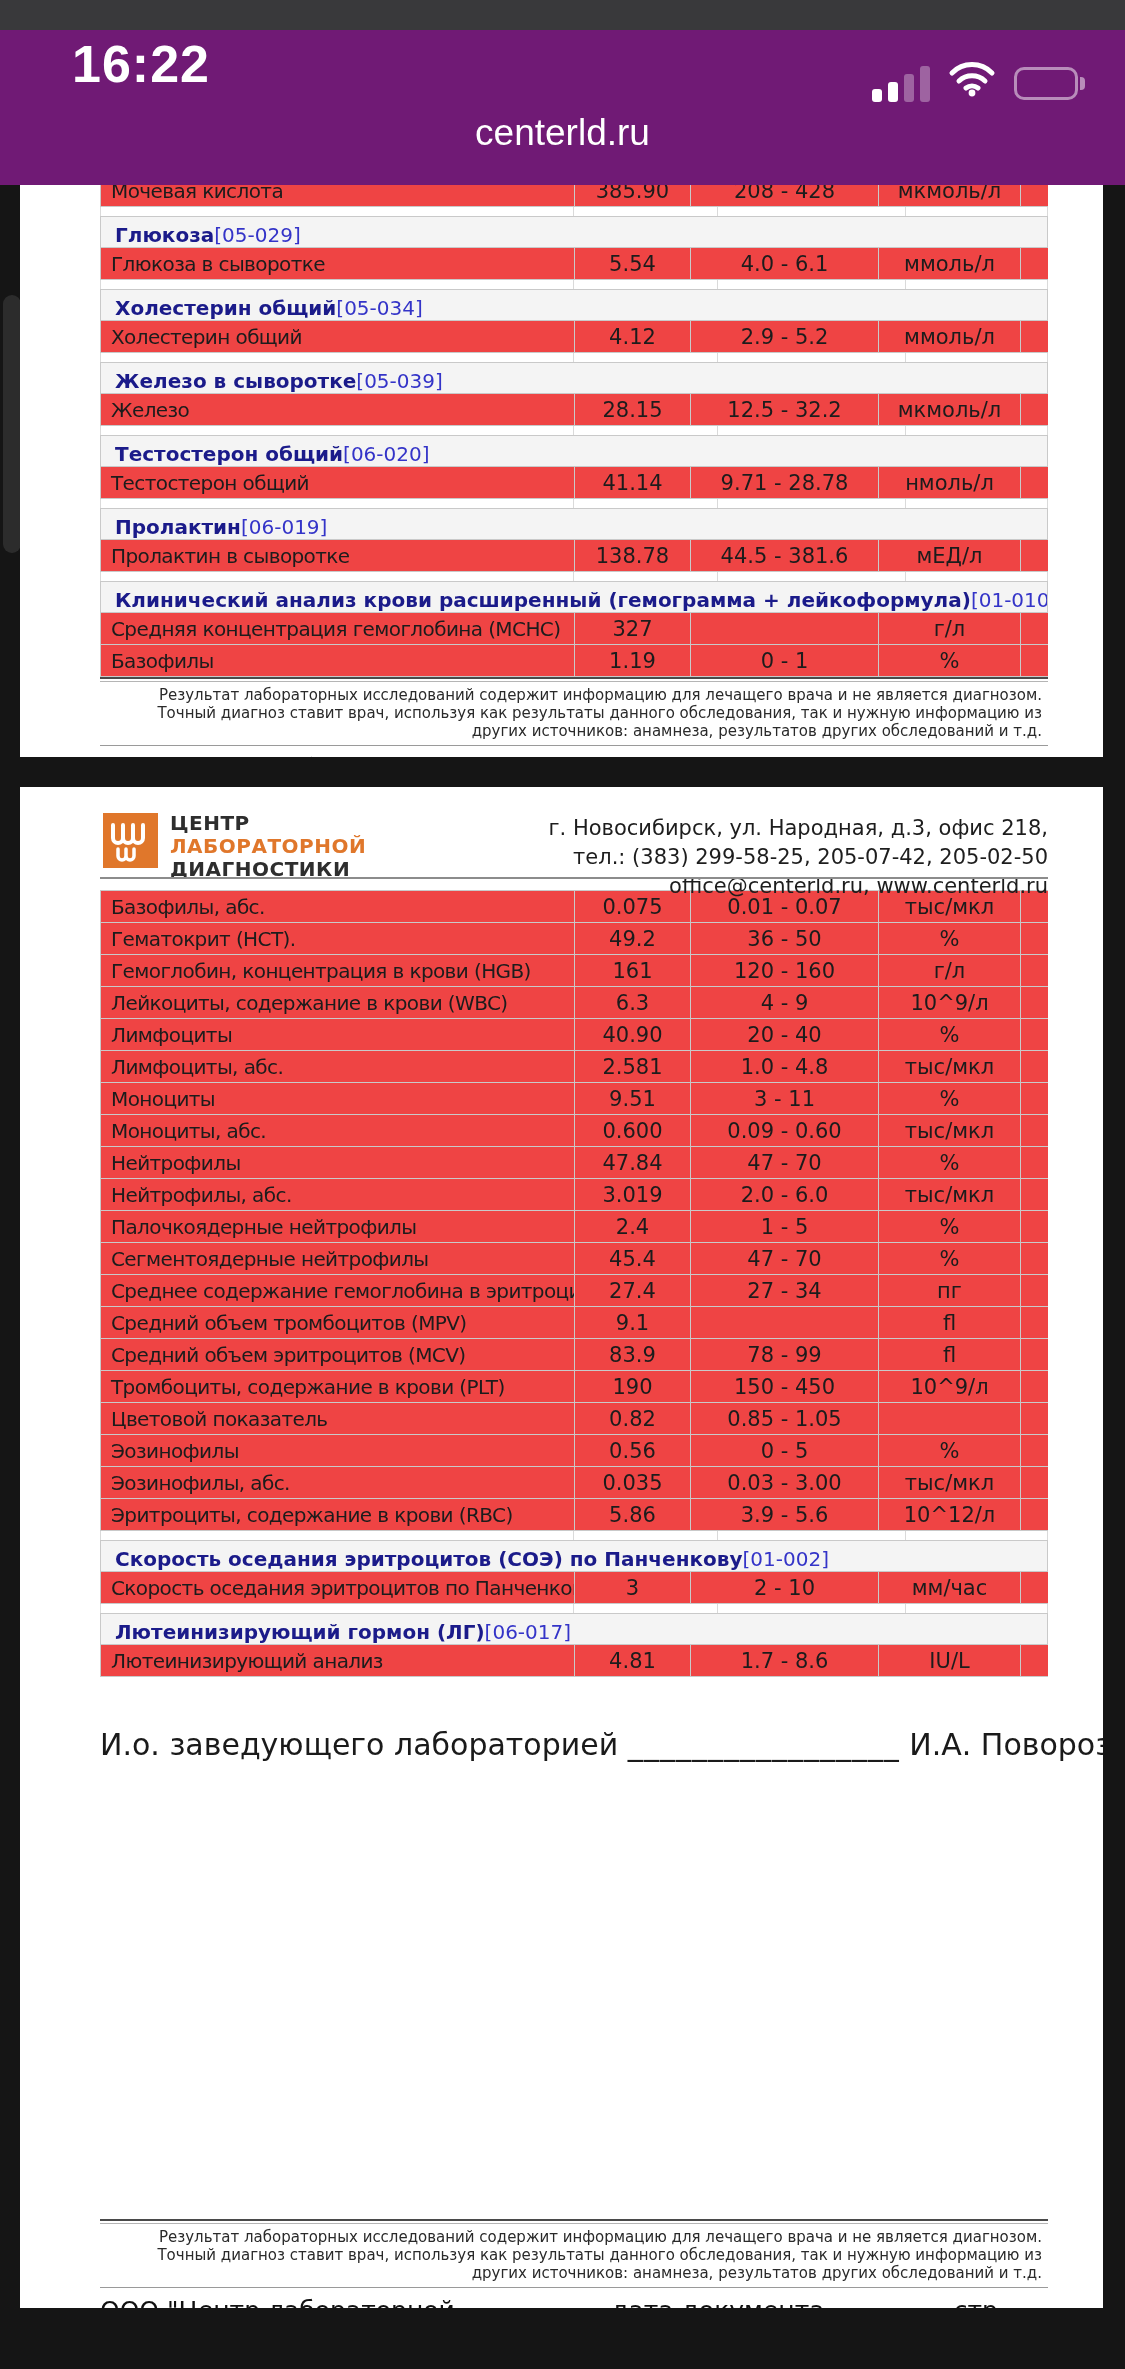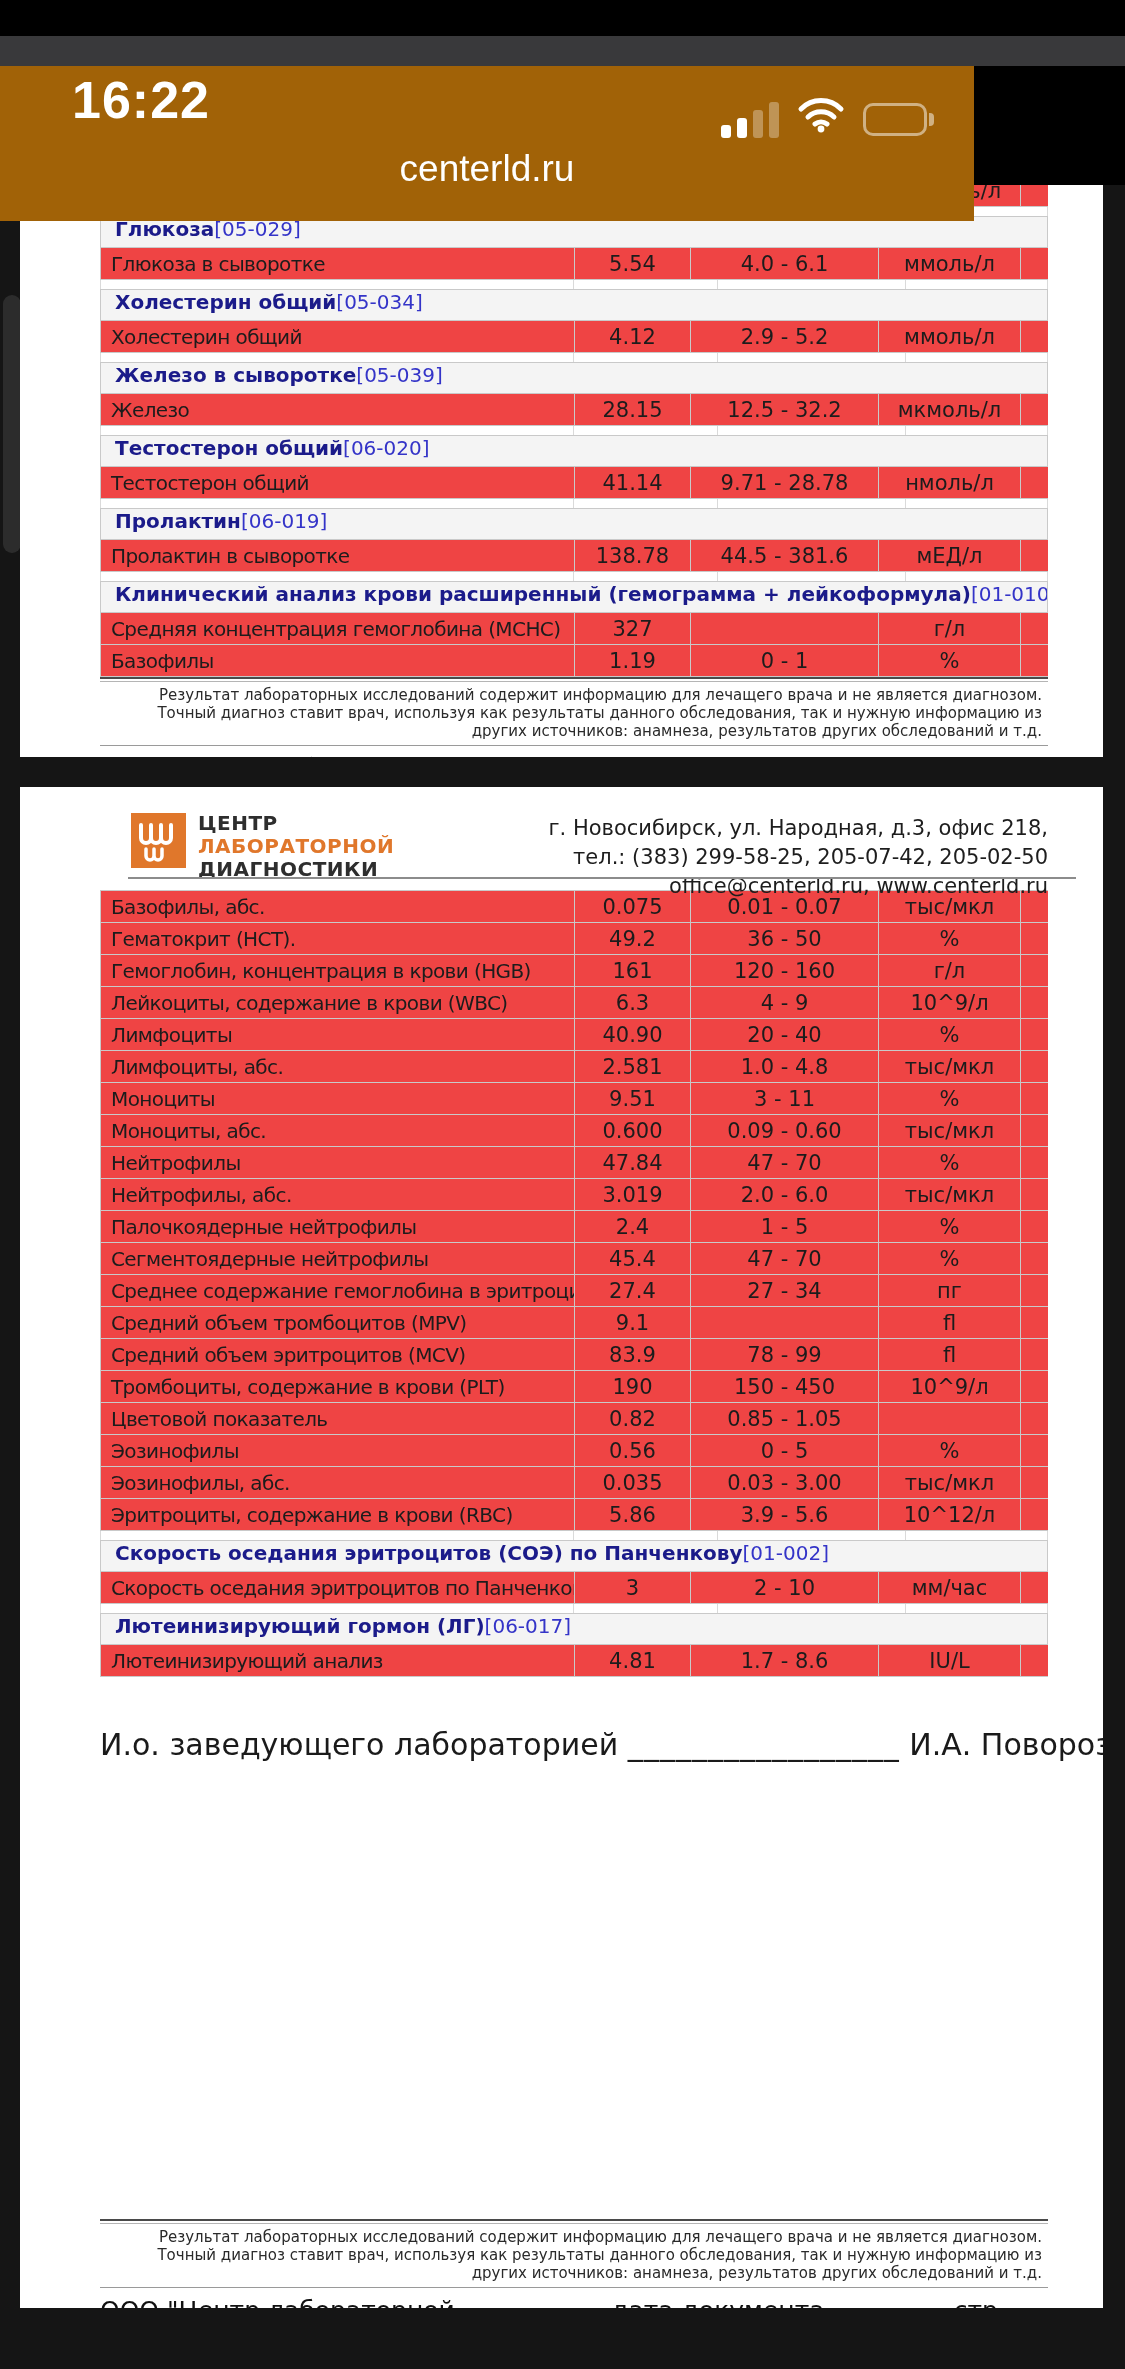--- a/index.html
+++ b/index.html
@@ -1,19 +1,19 @@
 <!DOCTYPE html>
 <html><head>
 <meta charset="utf-8">
 <style>
   html,body{margin:0;padding:0;background:#000;}
   body{width:1125px;height:2369px;position:relative;overflow:hidden;
        font-family:"DejaVu Sans",sans-serif;}
   
-  .statusbar{position:absolute;left:0;top:0;width:974px;height:185px;background:#a16207;z-index:5;margin-top:36px;}
+  .statusbar{position:absolute;left:0;top:0;width:1125px;height:185px;background:#701a75;z-index:5;}
   .statusbar .notchshade{position:absolute;left:0;top:0;width:1125px;height:30px;background:#39393b;}
   .sb-time{position:absolute;left:72px;top:34px;color:#fff;font-size:52px;font-weight:bold;
            font-family:"Liberation Sans",sans-serif;letter-spacing:1px;}
   .sb-icons{position:absolute;right:40px;top:56px;display:flex;align-items:flex-end;gap:18px;height:46px;}
   .cellbars{display:flex;align-items:flex-end;gap:6px;height:36px;}
   .cellbars i{display:block;width:10px;border-radius:3px;background:rgba(255,255,255,0.32);}
   .cellbars i.on{background:#fff;}
   .b1{height:13px}.b2{height:20px}.b3{height:28px}.b4{height:36px}
   .wifi{margin-bottom:1px;}
   .battery{display:flex;align-items:center;margin-bottom:2px;}
@@ -35,40 +35,40 @@
   .page1 .ltable{margin-top:-10px;border-top:none;}
   .trow{display:flex;height:32px;box-sizing:border-box;border-bottom:1px solid #c9c9c9;
         border-left:1px solid #c9c9c9;background:#ef4444;}
   .cell{display:flex;align-items:center;justify-content:center;box-sizing:border-box;
         border-right:1px solid #c9c9c9;font-size:21px;color:#1c1c1c;}
   .c-name{width:474px;justify-content:flex-start;padding-left:10px;font-size:20px;letter-spacing:-0.6px;
           white-space:nowrap;overflow:hidden;}
   .c-value{width:116px;}
   .c-ref{width:188px;}
   .c-unit{width:142px;}
-  .section{display:flex;align-items:flex-start;height:32px;box-sizing:border-box;background:#f4f4f4;
+  .section{display:flex;align-items:flex-end;height:32px;box-sizing:border-box;background:#f4f4f4;
            border:1px solid #c9c9c9;border-top:1px solid #c9c9c9;padding-left:14px;
            font-weight:bold;font-size:20px;color:#1b1b8a;white-space:nowrap;overflow:hidden;}
   .section .s-code{font-weight:normal;color:#3434c8;}
   .gaprow{display:flex;height:9px;}
   .gaprow span{display:block;box-sizing:border-box;border-right:1px solid #dadada;}
   .gaprow .g1{width:474px;border-left:1px solid #dadada;}
   .gaprow .g2{width:144px;}.gaprow .g3{width:188px;}.gaprow .g4{width:142px;}
   
   .pfoot{position:absolute;left:80px;width:948px;}
   .page1 .pfoot{top:492px;}
   .page2 .pfoot{top:1432px;}
   .rule-dark{border-top:2px solid #4a4a4a;}
   .rule-lite{border-top:1px solid #b5b5b5;margin-top:2px;}
   .disclaimer{font-size:15px;line-height:18px;color:#2a2a2a;text-align:right;padding:4px 6px 5px 6px;}
   .rule-thin{border-top:1px solid #9a9a9a;}
   .footrow{display:flex;justify-content:space-between;align-items:baseline;padding-top:8px;
            font-size:25px;color:#101010;}
   
-  .p2-header{position:relative;height:103px;margin-left:28px;}
+  .p2-header{position:relative;height:103px;}
   .logo-mark{position:absolute;left:83px;top:26px;}
   .logo-text{position:absolute;left:150px;top:25px;font-weight:bold;font-size:20px;line-height:23px;
              letter-spacing:0.5px;color:#2e2e2e;}
   .logo-text .lt2{color:#e0772b;}
   .addr{position:absolute;right:55px;top:27px;text-align:right;font-size:21px;line-height:29px;color:#1d1d1d;}
   .p2-rule{position:absolute;left:80px;width:948px;top:90px;border-top:2px solid #8c8c8c;}
   
   .signature{position:absolute;left:80px;top:940px;font-size:30px;color:#1a1a1a;white-space:nowrap;}
   .sig-line{letter-spacing:1px;}
 </style>

